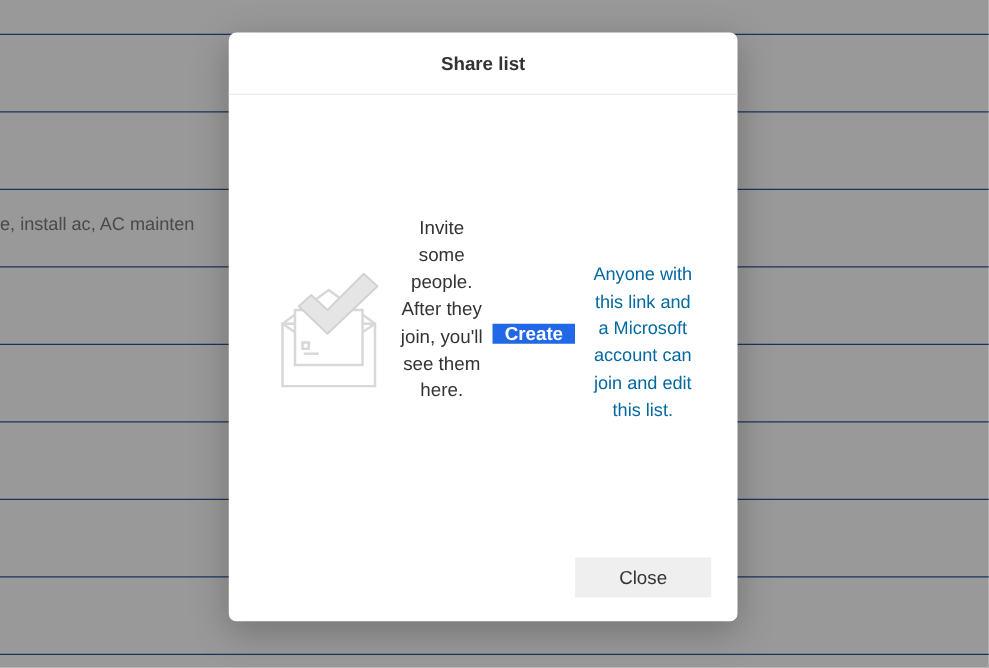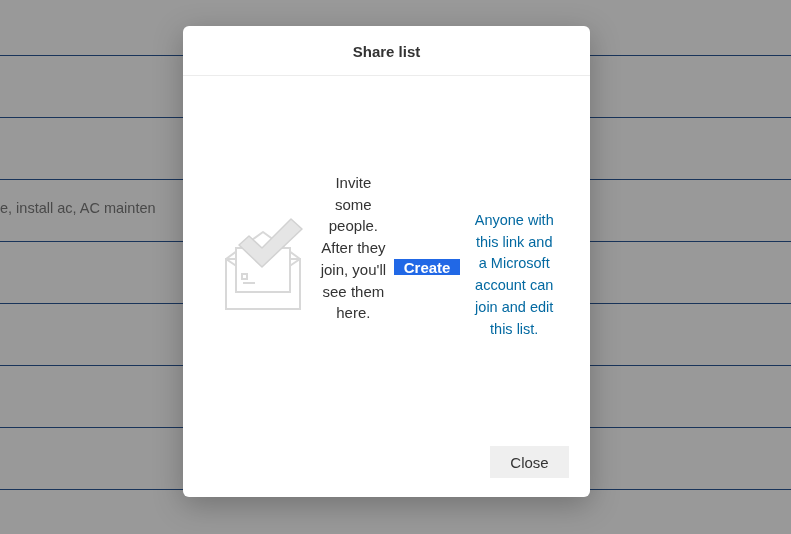--- a/index.html
+++ b/index.html
@@ -12,21 +12,20 @@
       width: 791px;
       height: 534px;
       background: #fff;
       position: relative;
       overflow: hidden;
     }
     .backdrop {
       position: absolute;
       inset: 0;
       background: #fff;
-      margin-top: 28px;
     }
     .bg-rows {
       position: absolute;
       top: 0;
       left: 0;
       right: 0;
       bottom: 0;
     }
     .bg-row {
       height: 62px;
@@ -106,21 +105,21 @@
       text-align: center;
       line-height: 1.5;
       padding: 0 12px;
     }
     .dialog-footer {
       display: flex;
       justify-content: flex-end;
       padding: 0 21px 19px 21px;
     }
     .close-btn {
-      width: 79px;
+      width: 109px;
       height: 32px;
       background: #efefef;
       color: #333;
       border: none;
       font-size: 15px;
       font-weight: 400;
       cursor: pointer;
       font-family: inherit;
     }
   </style>

